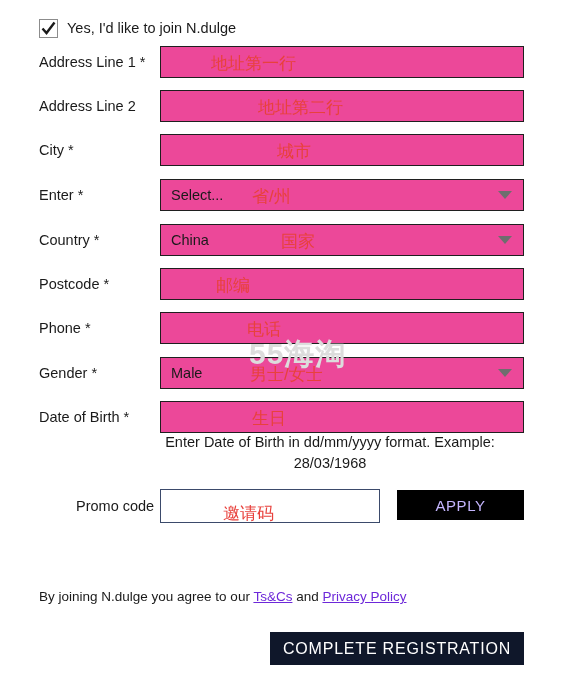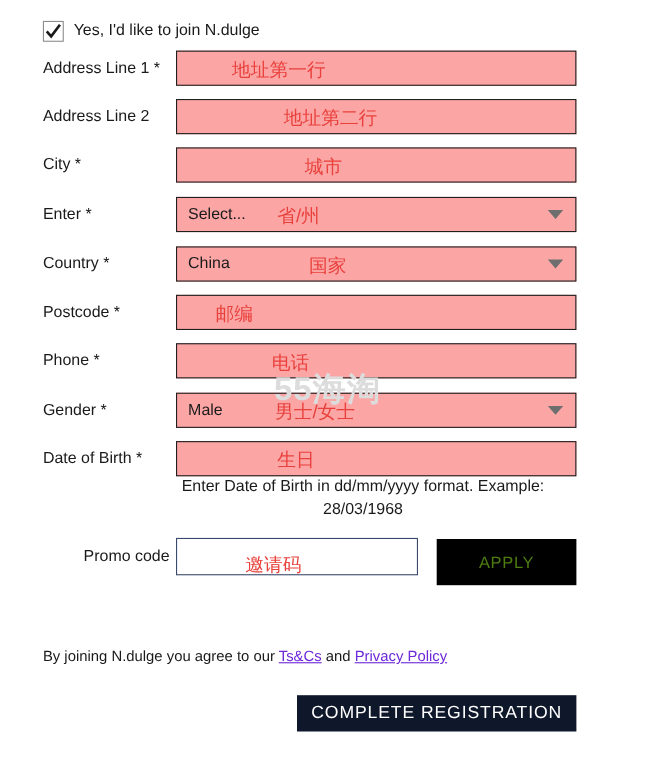--- a/index.html
+++ b/index.html
@@ -81,21 +81,21 @@
     color: #1a1a1a;
     white-space: nowrap;
   }
   .field {
     position: absolute;
     left: 160px;
     width: 364px;
     height: 32px;
     box-sizing: border-box;
     border: 1px solid #1f1f1f;
-    background: #fca5a5;
+    background: #ec4899;
     top: 0;
   }
   .field-value {
     position: absolute;
     left: 10px;
     top: 50%;
     transform: translateY(-50%);
     font-size: 14.5px;
     color: #1a1a1a;
     white-space: nowrap;
@@ -159,23 +159,23 @@
     height: 34px;
     box-sizing: border-box;
     border: 1px solid #3b4a6b;
     background: #fff;
   }
   .apply-btn {
     position: absolute;
     left: 397px;
     top: 1px;
     width: 127px;
-    height: 42px;
+    height: 30px;
     background: #000;
-    color: #4d7c0f;
+    color: #c4b5fd;
     border: none;
     font-family: "Liberation Sans", sans-serif;
     font-size: 15px;
     letter-spacing: 0.6px;
     display: flex;
     align-items: center;
     justify-content: center;
     cursor: pointer;
     padding: 0;
   }
@@ -264,21 +264,21 @@
           <span class="field-value">China</span>
           <span class="caret"></span>
         </div>
         <span class="annot" style="left: 281px; top: 9px;">国家</span>
       </div>
       <div class="row" style="top: 268px;">
         <span class="row-label">Postcode *</span>
         <div class="field">
           <span class="field-value"></span>
         </div>
-        <span class="annot" style="left: 196px; top: 9px;">邮编</span>
+        <span class="annot" style="left: 216px; top: 9px;">邮编</span>
       </div>
       <div class="row" style="top: 312px;">
         <span class="row-label">Phone *</span>
         <div class="field">
           <span class="field-value"></span>
         </div>
         <span class="annot" style="left: 247px; top: 9px;">电话</span>
       </div>
       <div class="row" style="top: 357px;">
         <span class="row-label">Gender *</span>

